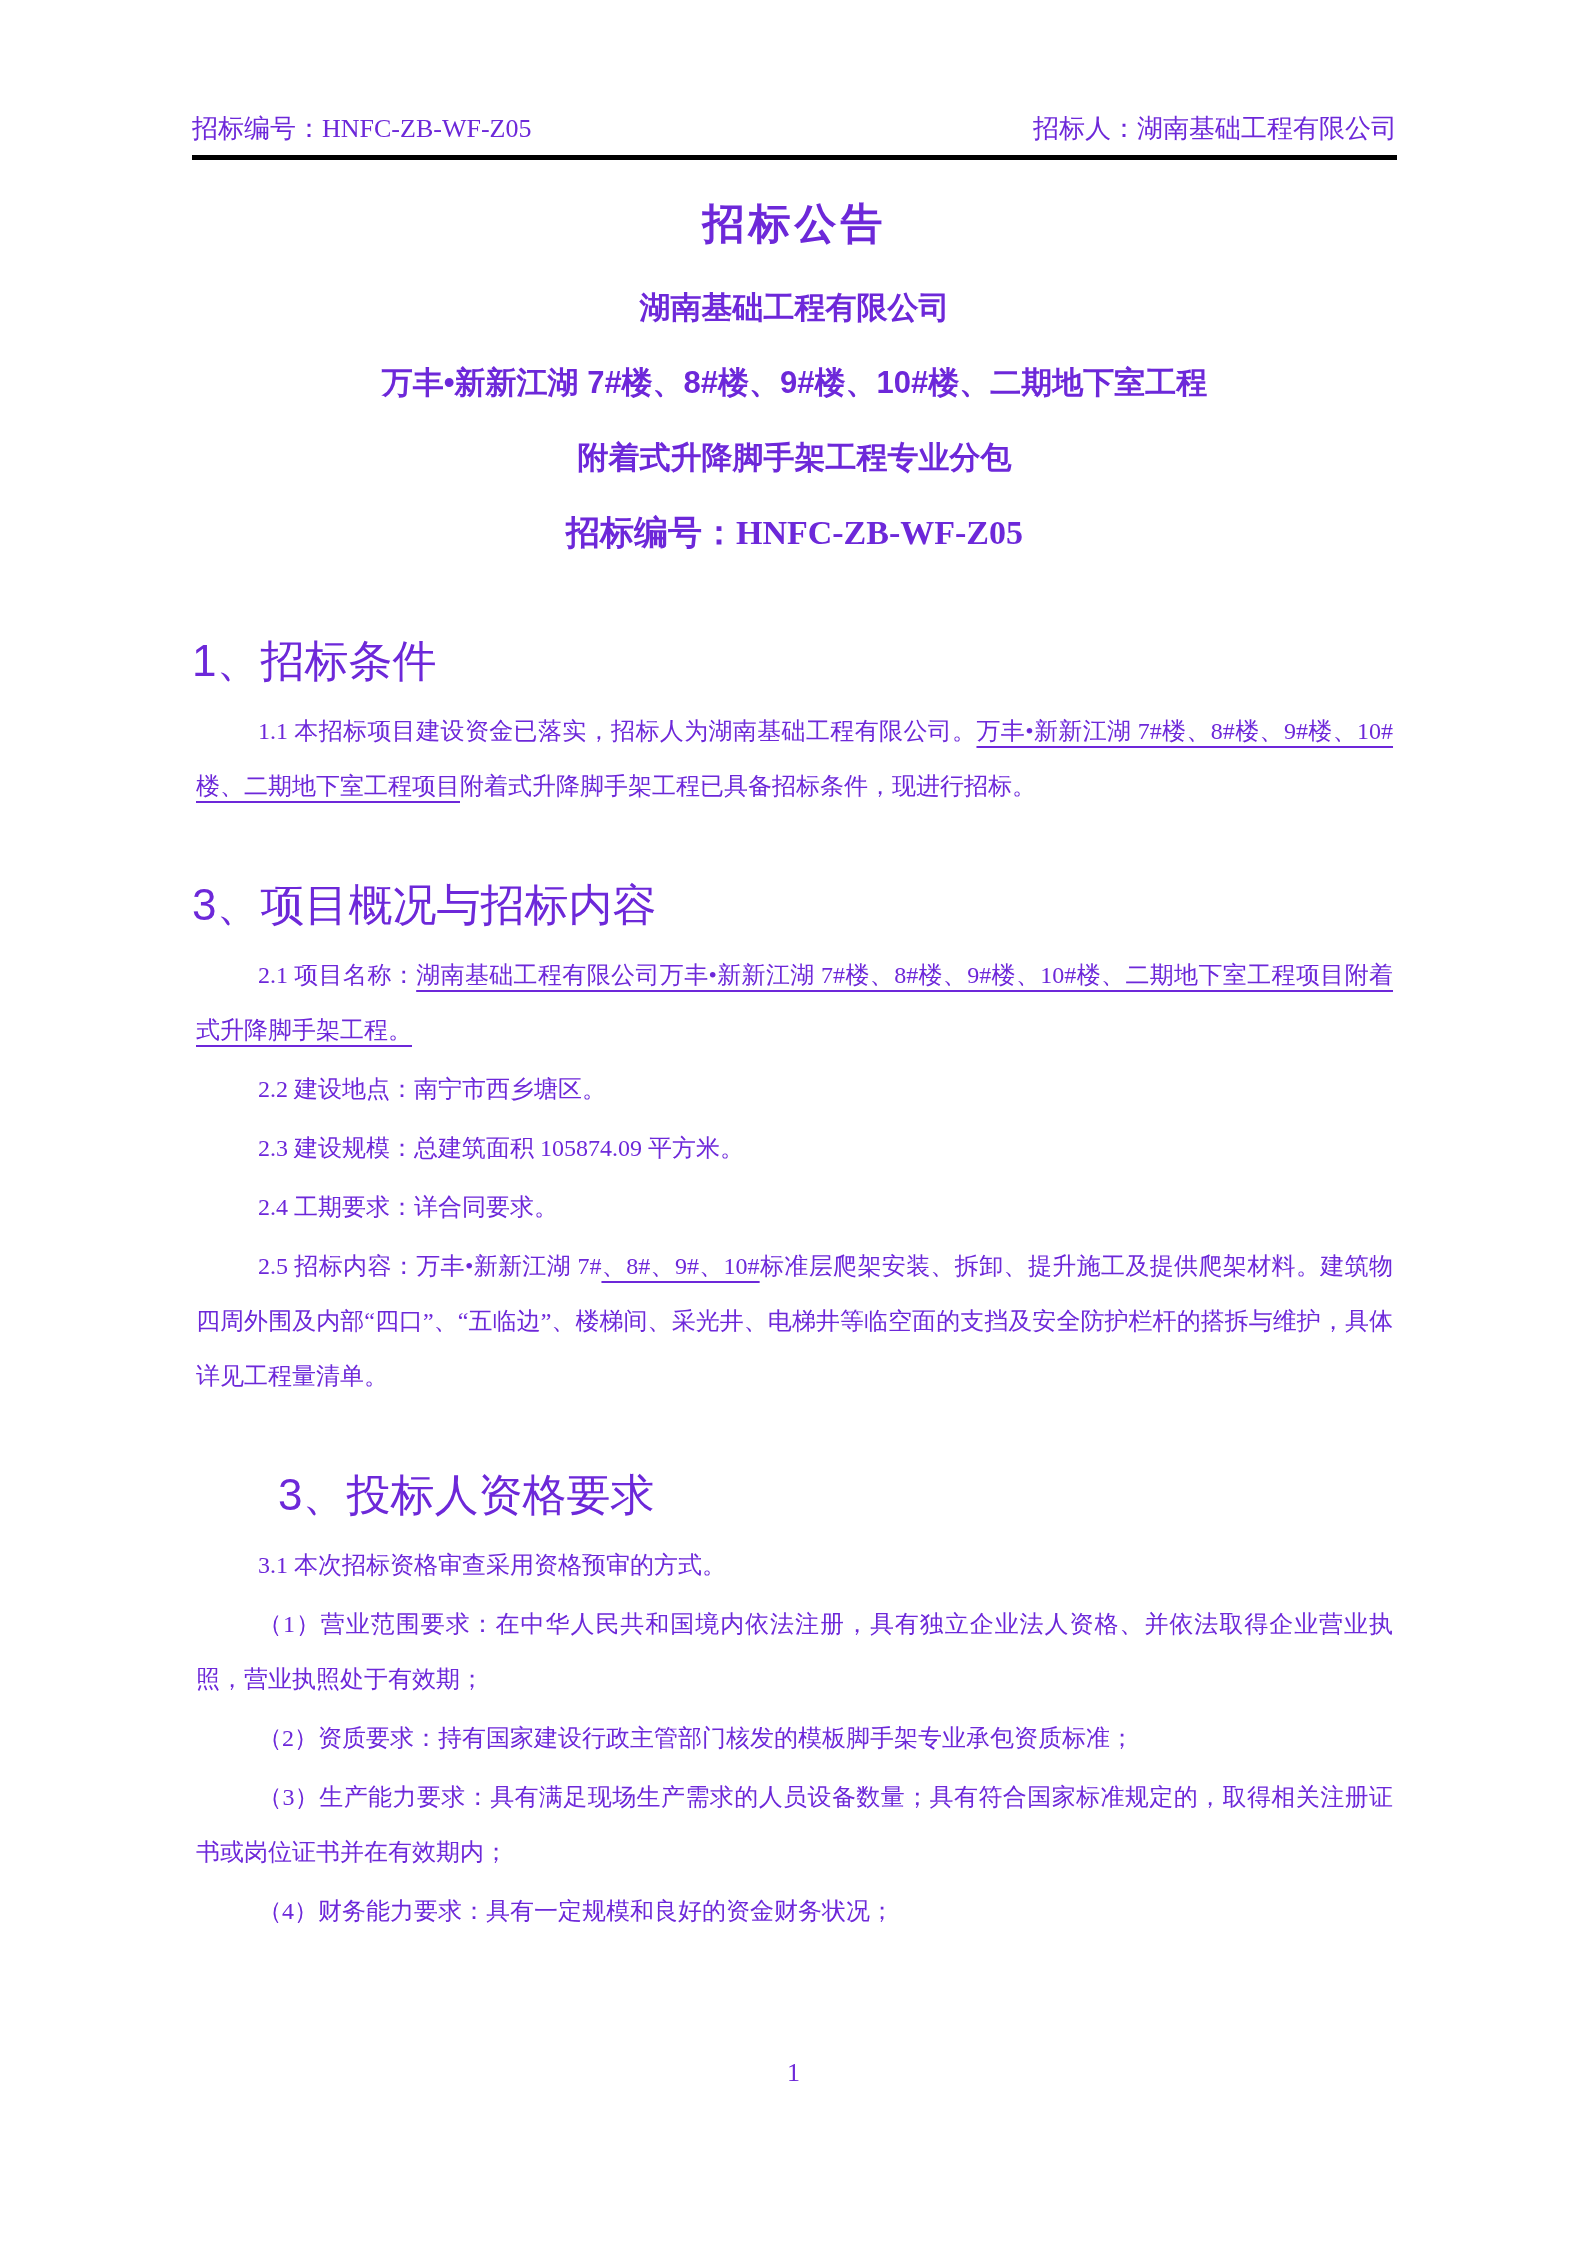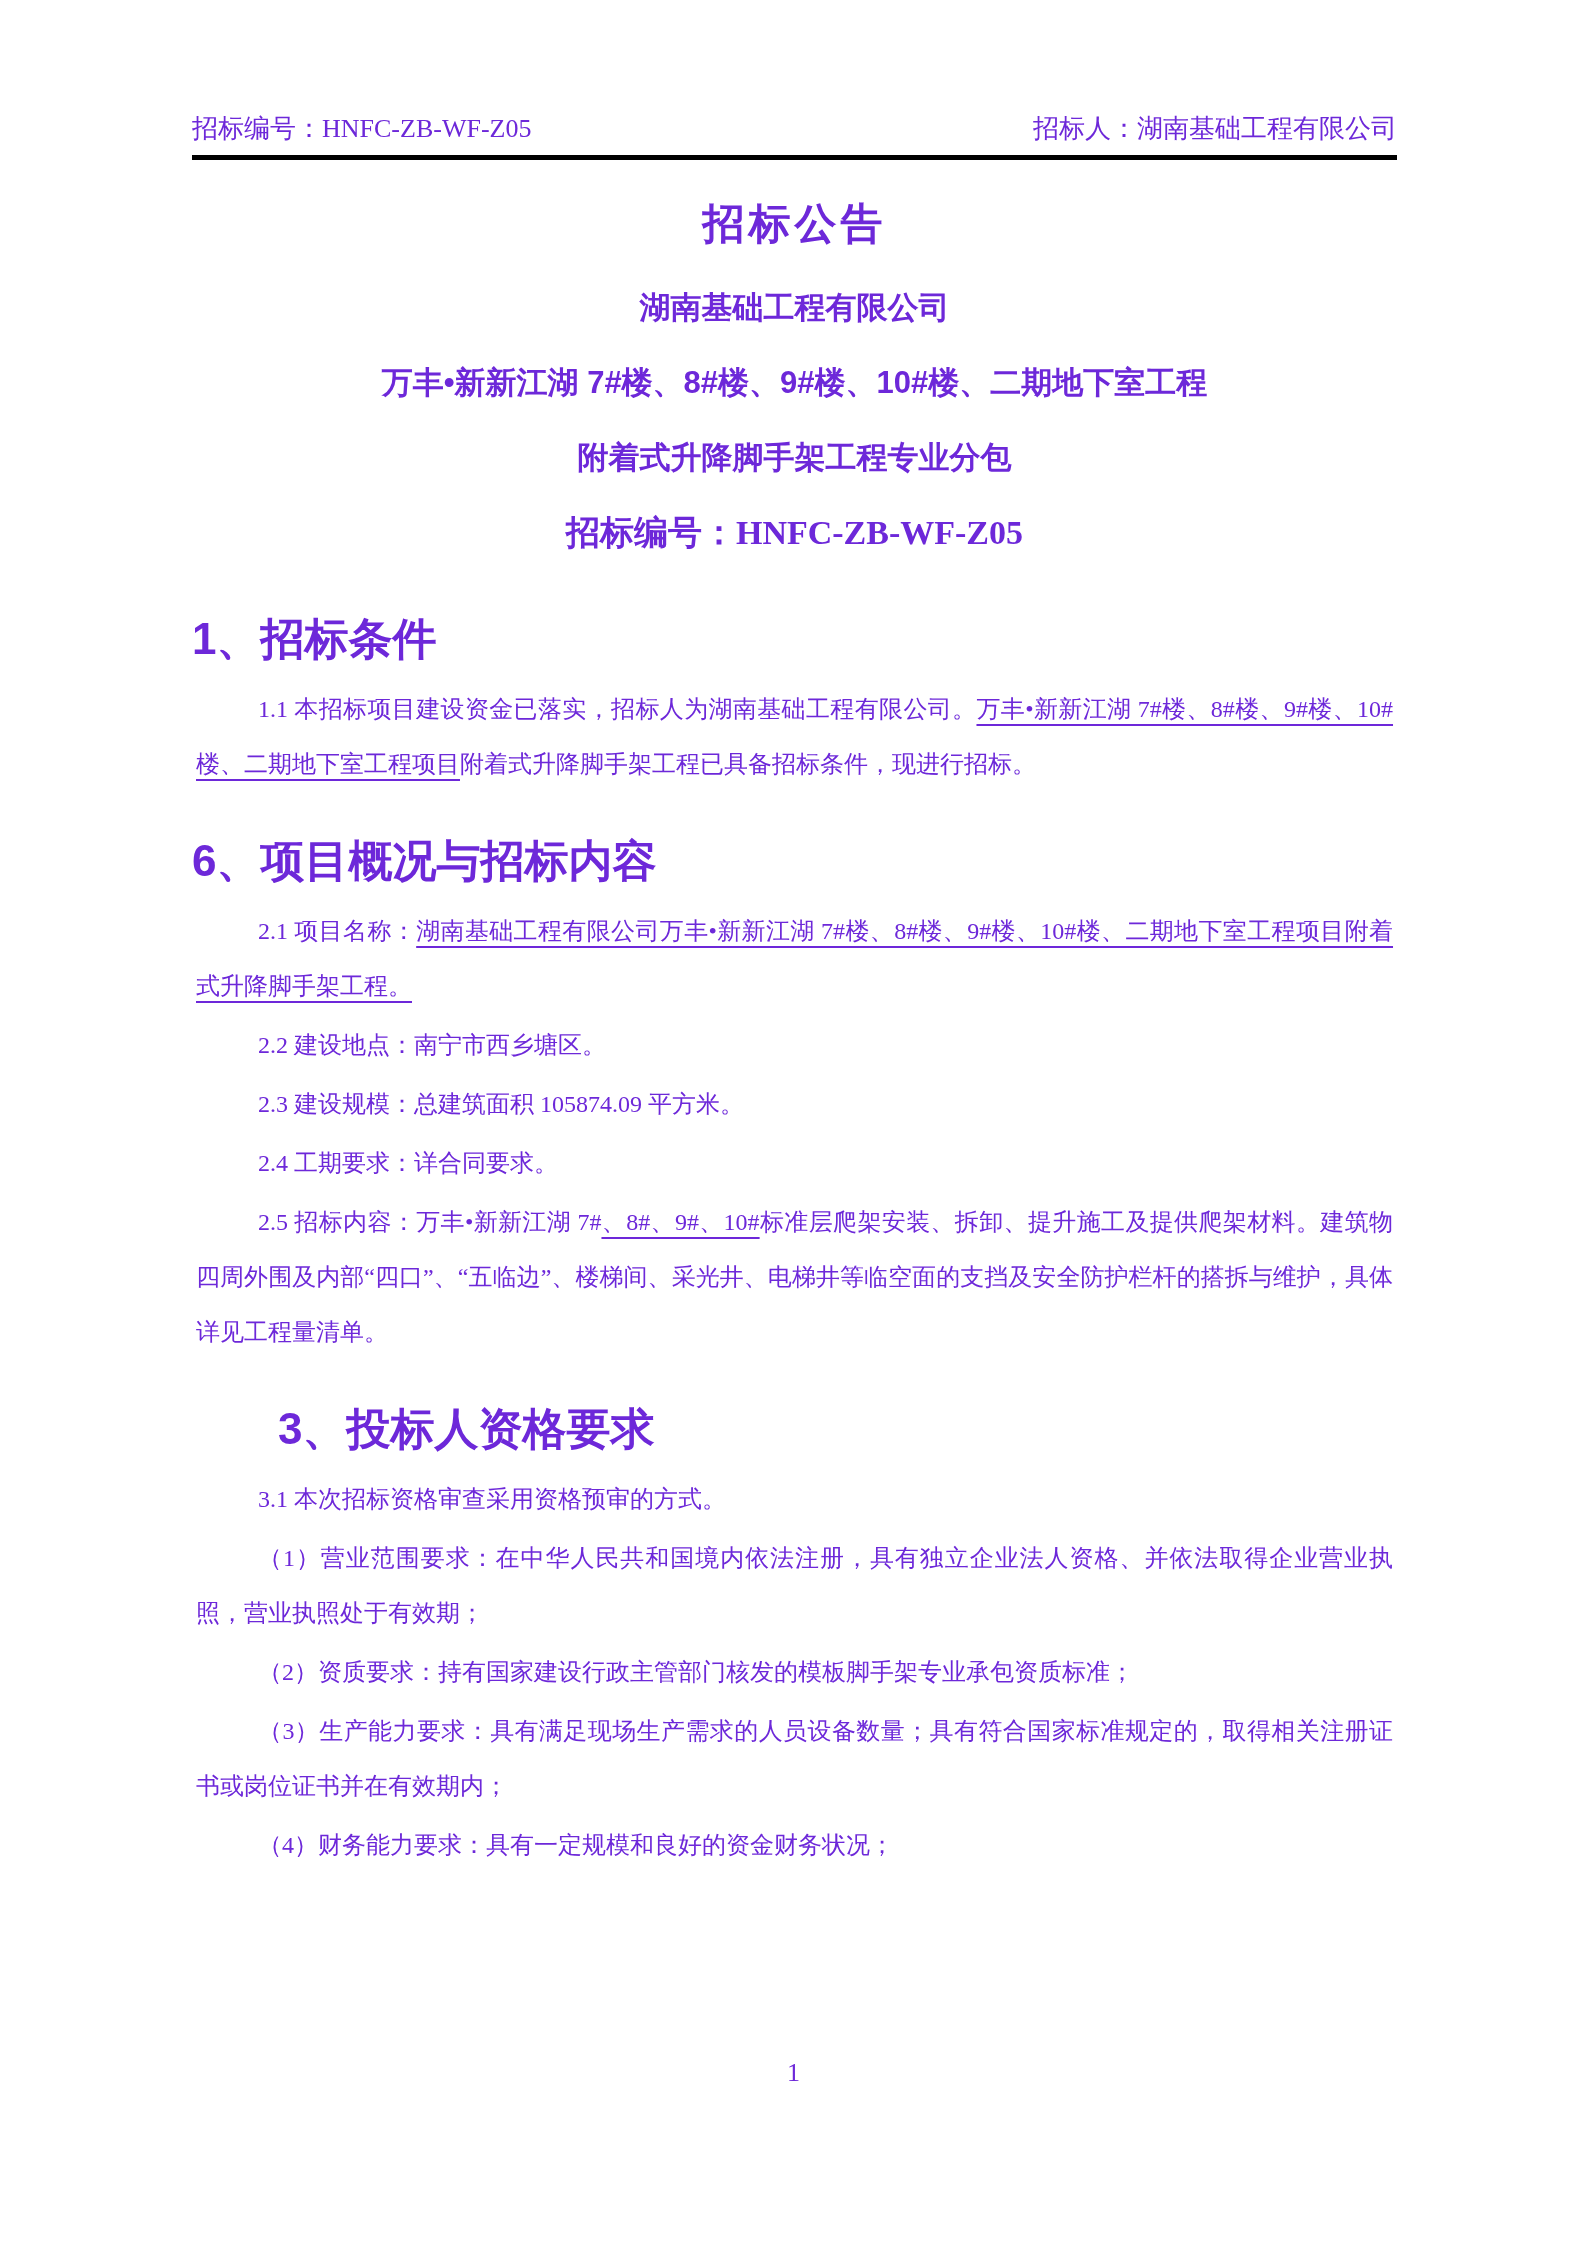--- a/index.html
+++ b/index.html
@@ -46,24 +46,24 @@
     text-align: center;
   }
   .subtitle-line.tender-no {
     font-size: 34px;
     font-family: "Liberation Serif", "DejaVu Serif", serif;
   }
 
   
   .section-heading {
     font-family: "Liberation Sans", "DejaVu Sans", sans-serif;
-    font-weight: 700;
+    font-weight: 400;
     font-size: 44px;
     line-height: 58px;
-    margin: 40px 0 14px 0;
+    margin: 62px 0 14px 0;
   }
   .section-heading.indented { margin-left: 86px; }
 
   .body-p {
     margin: 4px;
     font-size: 24px;
     line-height: 55px;
     text-indent: 62px;
     text-align: justify;
   }
@@ -100,21 +100,21 @@
     <div class="subtitles">
       <div class="subtitle-line">湖南基础工程有限公司</div>
       <div class="subtitle-line">万丰•新新江湖 7#楼、8#楼、9#楼、10#楼、二期地下室工程</div>
       <div class="subtitle-line">附着式升降脚手架工程专业分包</div>
       <div class="subtitle-line tender-no">招标编号：HNFC-ZB-WF-Z05</div>
     </div>
 
     <div class="section-heading">1、招标条件</div>
     <p class="body-p"><span>1.1 本招标项目建设资金已落实，招标人为湖南基础工程有限公司。</span><span class="u">万丰•新新江湖 7#楼、8#楼、9#楼、10#楼、二期地下室工程项目</span><span>附着式升降脚手架工程已具备招标条件，现进行招标。</span></p>
 
-    <div class="section-heading">6、项目概况与招标内容</div>
+    <div class="section-heading">3、项目概况与招标内容</div>
     <p class="body-p"><span>2.1 项目名称：</span><span class="u">湖南基础工程有限公司万丰•新新江湖 7#楼、8#楼、9#楼、10#楼、二期地下室工程项目附着式升降脚手架工程。</span></p>
     <p class="body-p"><span>2.2 建设地点：南宁市西乡塘区。</span></p>
     <p class="body-p"><span>2.3 建设规模：总建筑面积 105874.09 平方米。</span></p>
     <p class="body-p"><span>2.4 工期要求：详合同要求。</span></p>
     <p class="body-p"><span>2.5 招标内容：万丰•新新江湖 7#</span><span class="u">、8#、9#、10#</span><span>标准层爬架安装、拆卸、提升施工及提供爬架材料。建筑物四周外围及内部“四口”、“五临边”、楼梯间、采光井、电梯井等临空面的支挡及安全防护栏杆的搭拆与维护，具体详见工程量清单。</span></p>
 
     <div class="section-heading indented">3、投标人资格要求</div>
     <p class="body-p"><span>3.1 本次招标资格审查采用资格预审的方式。</span></p>
     <p class="body-p"><span>（1）营业范围要求：在中华人民共和国境内依法注册，具有独立企业法人资格、并依法取得企业营业执照，营业执照处于有效期；</span></p>
     <p class="body-p"><span>（2）资质要求：持有国家建设行政主管部门核发的模板脚手架专业承包资质标准；</span></p>

